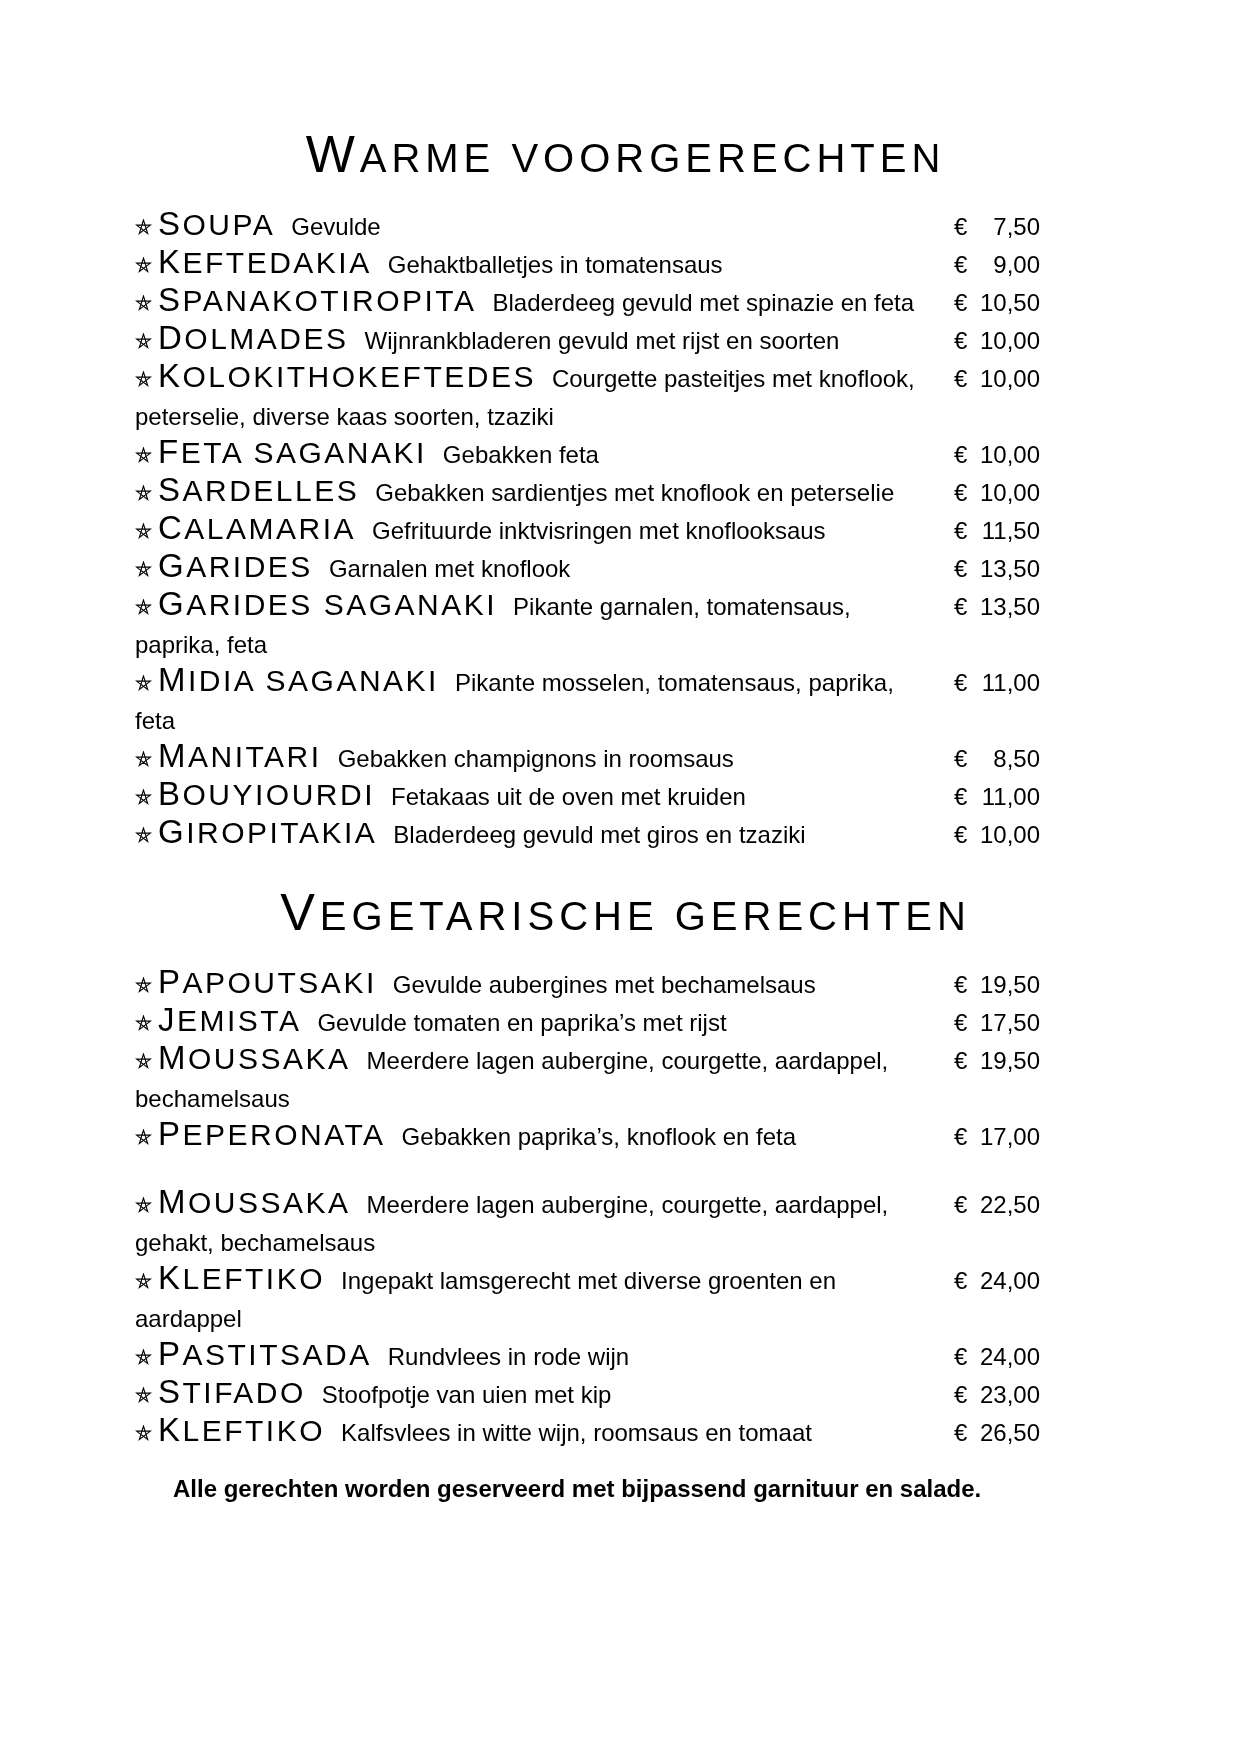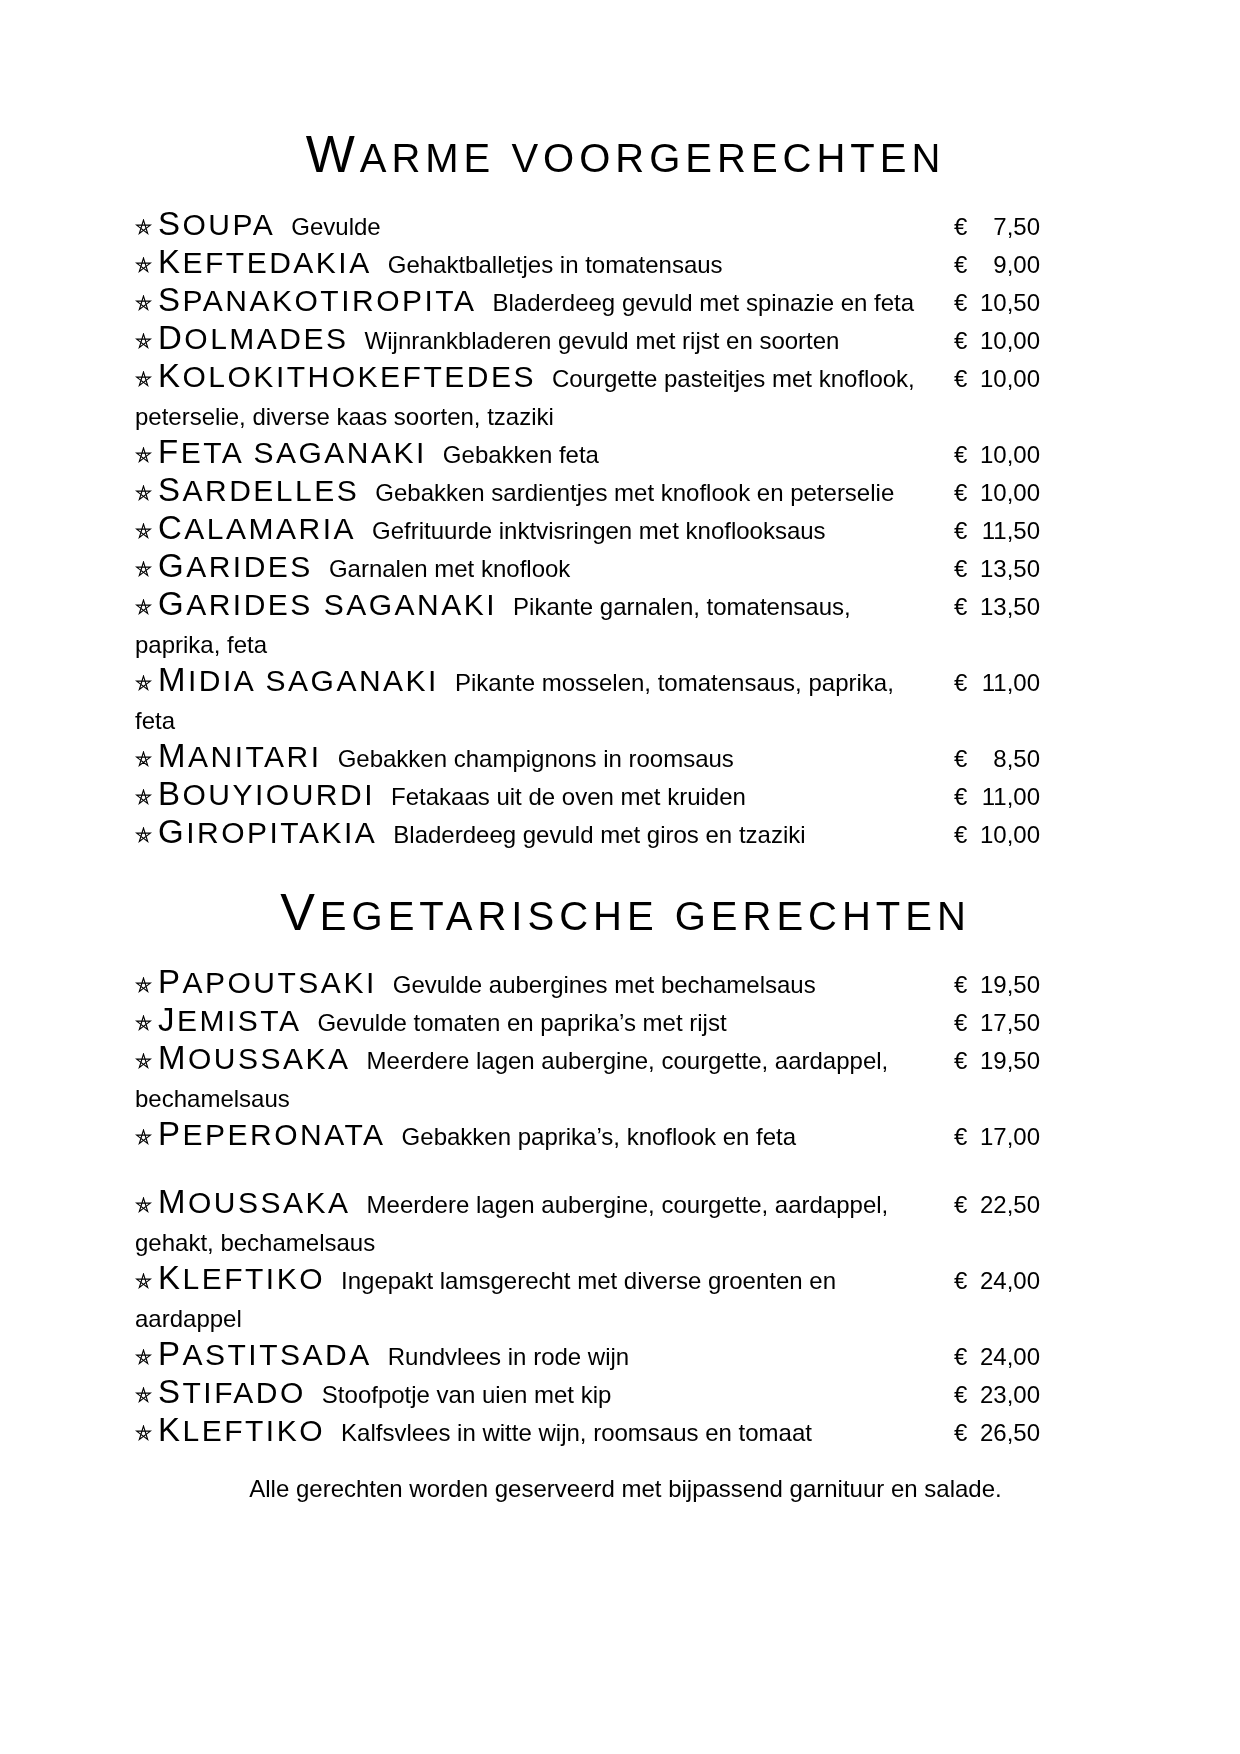--- a/index.html
+++ b/index.html
@@ -74,23 +74,23 @@
     flex: 0 0 86px;
     display: flex;
     font-size: 24px;
     line-height: 38px;
   }
   .amount { margin-left: auto; }
   .footer-note {
     margin: 0;
     font-size: 24px;
     line-height: 30px;
-    text-align: center;
     position: relative;
     left: 38px;
+    font-weight: bold;
   }
   .footer-note-1 { margin-top: 22px; }
   .footer-note-2 { margin-top: 28px; }
 </style>
 </head>
 <body>
 
 <main class="menu-page">
   <div id="sections-host">
   <section class="menu-section">

